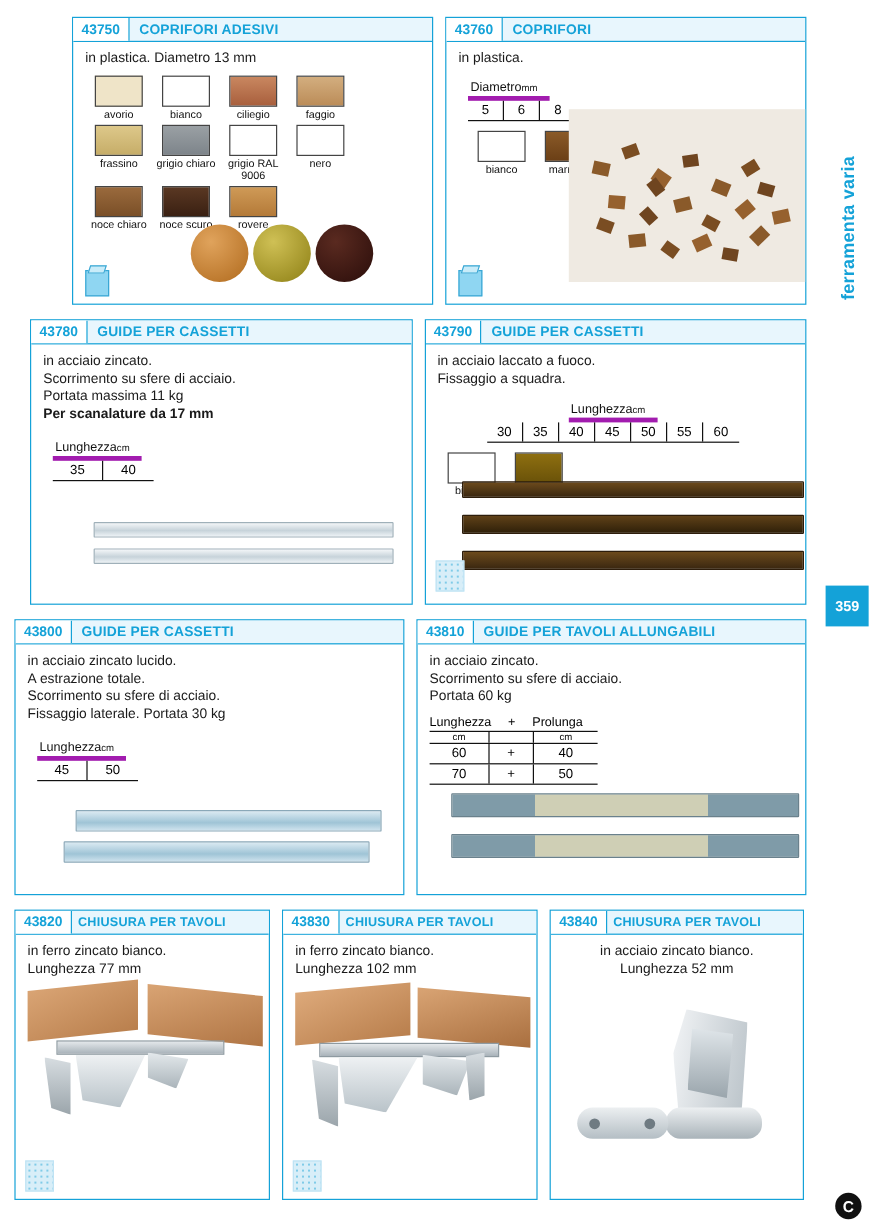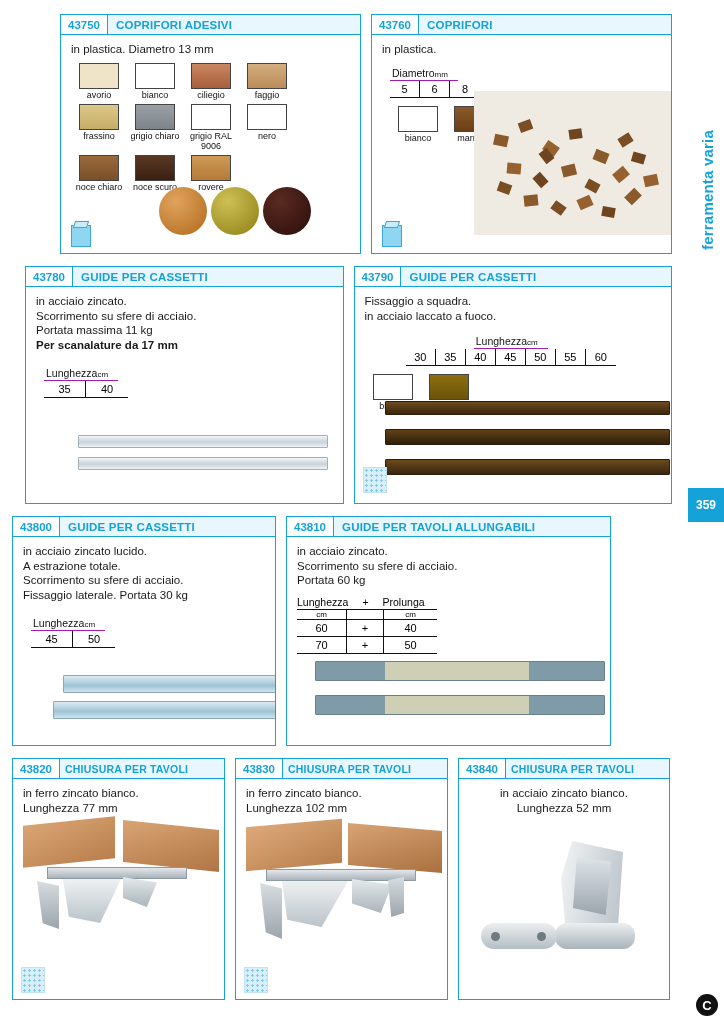--- a/index.html
+++ b/index.html
@@ -108,21 +108,21 @@
   }
   .sw .lab {
     font-size: 9px; color:#111; line-height: 1.05;
     display:block;
   }
   
   .mtab { padding: 4px 10px 0 10px; }
   .mtab .cap {
     font-size: 10.5px; color:#111;
     display: inline-block;
-    border-bottom: 1px solid #a21caf;
+    border-bottom: 4px solid #a21caf;
     padding: 0 10px 1px 2px;
   }
   .mtab .cap .u { font-size: 8px; }
   .mrow { display:flex; border-bottom: 1px solid #111; width: max-content; }
   .mrow .cell {
     min-width: 30px;
     font-size: 11px;
     text-align:center;
     padding: 2px 7px;
     border-right: 1px solid #111;
@@ -332,22 +332,22 @@
           <div class="slide" style="left:0;top:22px;width:250px;height:13px;background:linear-gradient(#f3f6f8,#c7d3da 55%,#eef3f6);border:1px solid #9fb0b9;"></div>
         </div>
       </div>
 
       <div class="box" style="width:325px;height:238px;">
         <div class="hdr">
           <div class="code">43790</div>
           <div class="title">GUIDE PER CASSETTI</div>
         </div>
         <div class="desc">
+          <div>in acciaio laccato a fuoco.</div>
           <div>Fissaggio a squadra.</div>
-          <div>in acciaio laccato a fuoco.</div>
         </div>
 
         <div class="mtab" style="padding-left:6px;padding-top:6px;text-align:center;">
           <div style="text-align:center;">
             <span class="cap">
               <span>Lunghezza</span><span class="u">cm</span>
             </span>
           </div>
           <div class="mrow" style="margin:0 auto;">
             <div class="cell">30</div>
@@ -376,21 +376,21 @@
           <div class="slide" style="left:0;top:28px;width:285px;height:16px;background:linear-gradient(#5f4118,#2f2009);border:1px solid #2d1d0b;"></div>
           <div class="slide" style="left:0;top:58px;width:285px;height:16px;background:linear-gradient(#6c4a1c,#3a2710);border:1px solid #2d1d0b;"></div>
         </div>
 
         <div class="dots" style="left:8px;top:200px;"></div>
       </div>
     </div>
 
     <div class="row" style="margin-top:12px;">
 
-      <div class="box" style="width:264px;height:230px;">
+      <div class="box" style="width:325px;height:230px;">
         <div class="hdr">
           <div class="code">43800</div>
           <div class="title">GUIDE PER CASSETTI</div>
         </div>
         <div class="desc">
           <div>in acciaio zincato lucido.</div>
           <div>A estrazione totale.</div>
           <div>Scorrimento su sfere di acciaio.</div>
           <div>Fissaggio laterale. Portata 30 kg</div>
         </div>

